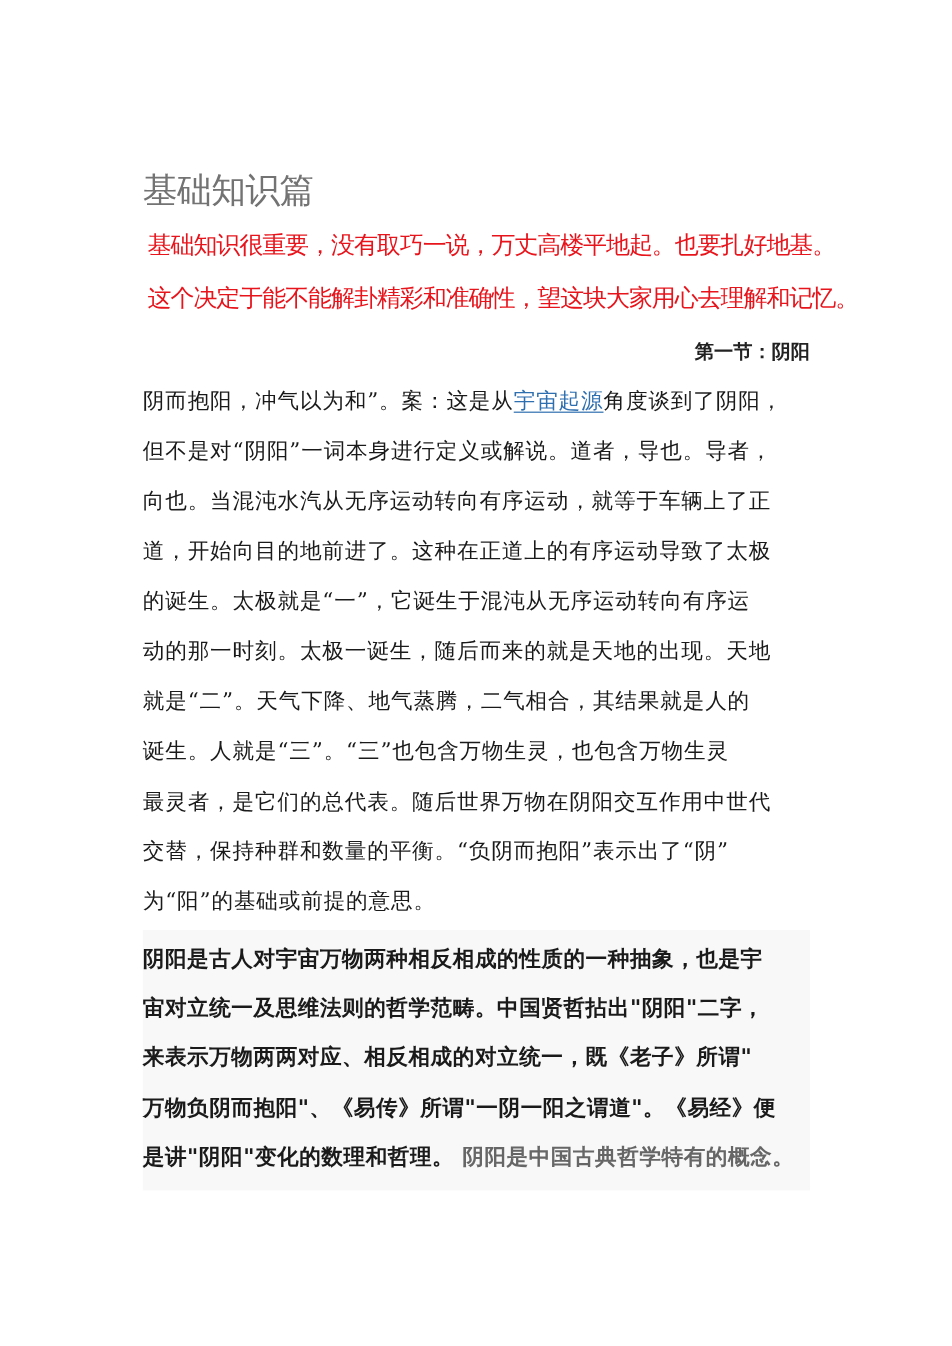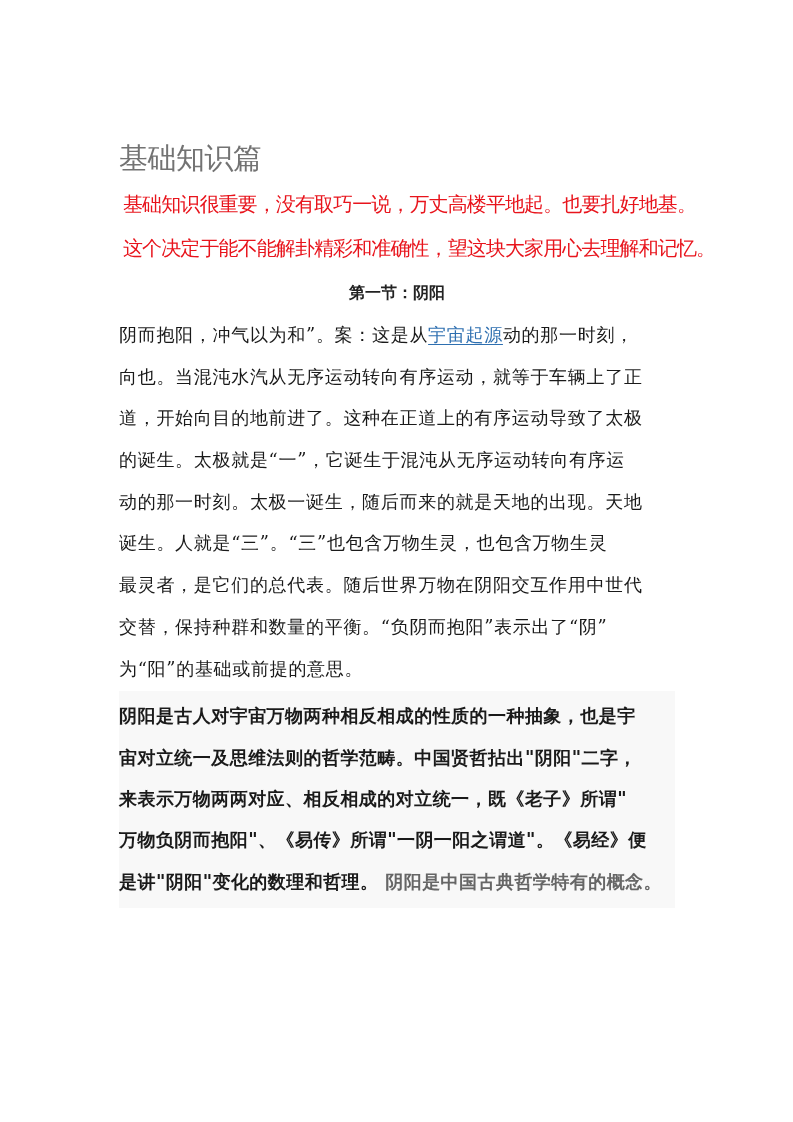--- a/index.html
+++ b/index.html
@@ -39,21 +39,21 @@
     line-height: 40px;
     height: 40px;
     white-space: nowrap;
     letter-spacing: -0.9px;
     margin: 4px;
   }
   .section-heading {
     font-family: "DejaVu Sans", "Liberation Sans", sans-serif;
     font-weight: bold;
     font-size: 16px;
-    text-align: center;
+    text-align: right;
     color: #222;
     height: 42px;
     line-height: 42px;
     margin: 0;
   }
   .body-para {
     font-size: 18px;
     line-height: 41.7px;
     margin: 0;
     letter-spacing: 0.7px;
@@ -93,25 +93,27 @@
 <div class="page">
 
   <h1 class="doc-title">基础知识篇</h1>
 
   <p class="red-line">基础知识很重要，没有取巧一说，万丈高楼平地起。也要扎好地基。</p>
   <p class="red-line">这个决定于能不能解卦精彩和准确性，望这块大家用心去理解和记忆。</p>
 
   <h2 class="section-heading">第一节：阴阳</h2>
 
   <div class="body-para">
-    <span class="line"><span>阴而抱阳，冲气以为和”。案：这是从</span><a class="link" href="#">宇宙起源</a><span>动的那一时刻，</span></span>
+    <span class="line"><span>阴而抱阳，冲气以为和”。案：这是从</span><a class="link" href="#">宇宙起源</a><span>角度谈到了阴阳，</span></span>
+    <span class="line">但不是对“阴阳”一词本身进行定义或解说。道者，导也。导者，</span>
     <span class="line">向也。当混沌水汽从无序运动转向有序运动，就等于车辆上了正</span>
     <span class="line">道，开始向目的地前进了。这种在正道上的有序运动导致了太极</span>
     <span class="line">的诞生。太极就是“一”，它诞生于混沌从无序运动转向有序运</span>
     <span class="line">动的那一时刻。太极一诞生，随后而来的就是天地的出现。天地</span>
+    <span class="line">就是“二”。天气下降、地气蒸腾，二气相合，其结果就是人的</span>
     <span class="line">诞生。人就是“三”。“三”也包含万物生灵，也包含万物生灵</span>
     <span class="line">最灵者，是它们的总代表。随后世界万物在阴阳交互作用中世代</span>
     <span class="line">交替，保持种群和数量的平衡。“负阴而抱阳”表示出了“阴”</span>
     <span class="line">为“阳”的基础或前提的意思。</span>
   </div>
 
   <div class="quote-box">
     <div class="body-para">
       <span class="line">阴阳是古人对宇宙万物两种相反相成的性质的一种抽象，也是宇</span>
       <span class="line">宙对立统一及思维法则的哲学范畴。中国贤哲拈出"阴阳"二字，</span>

